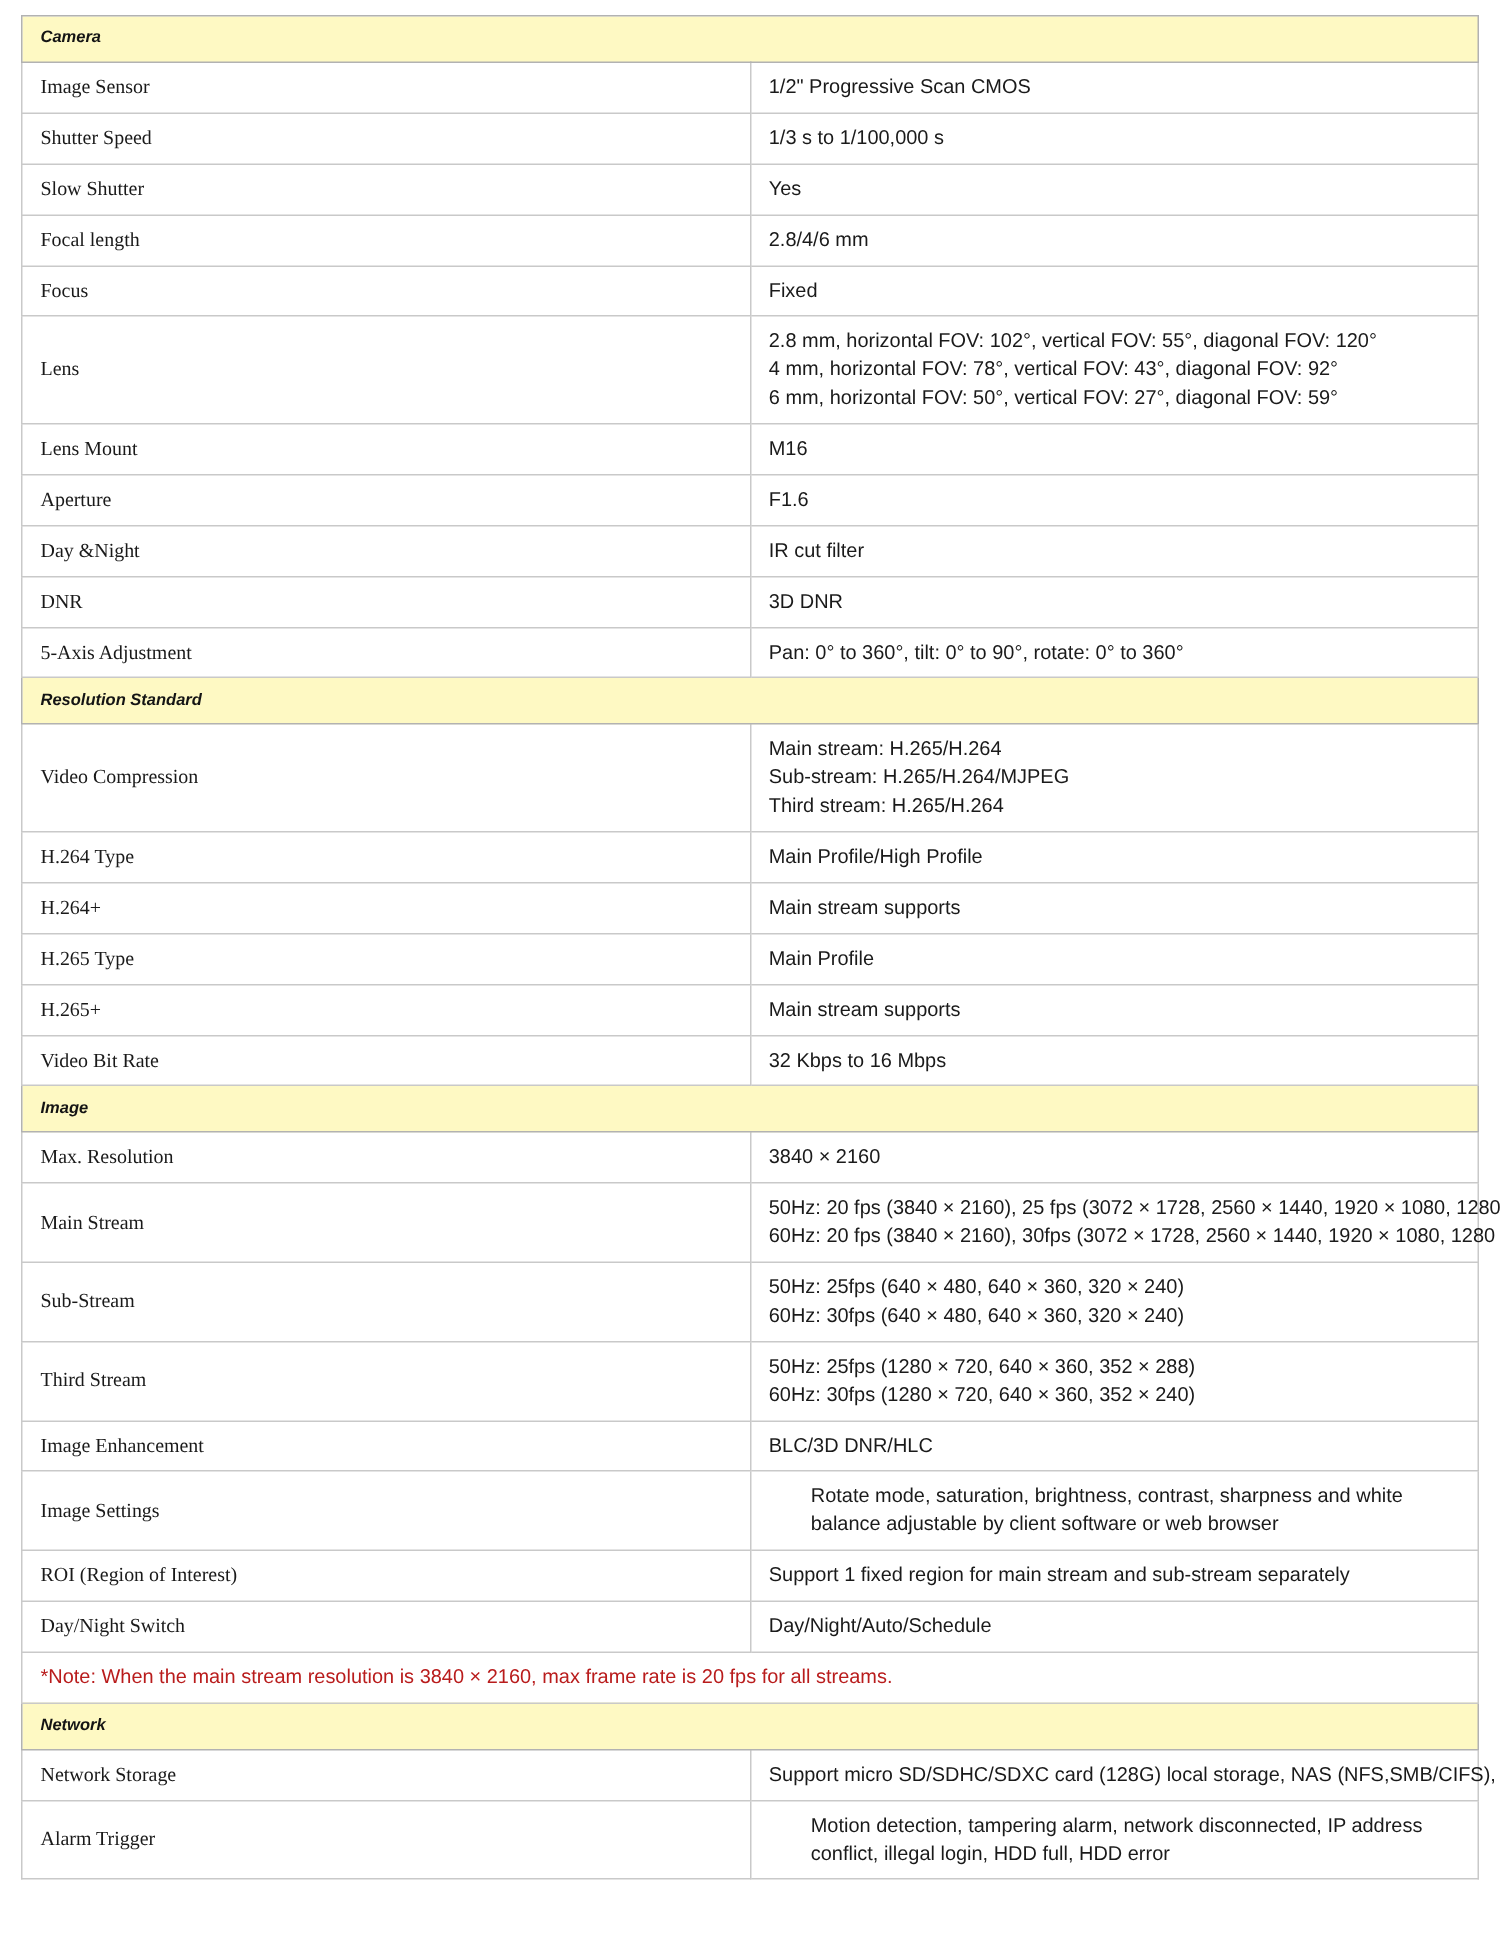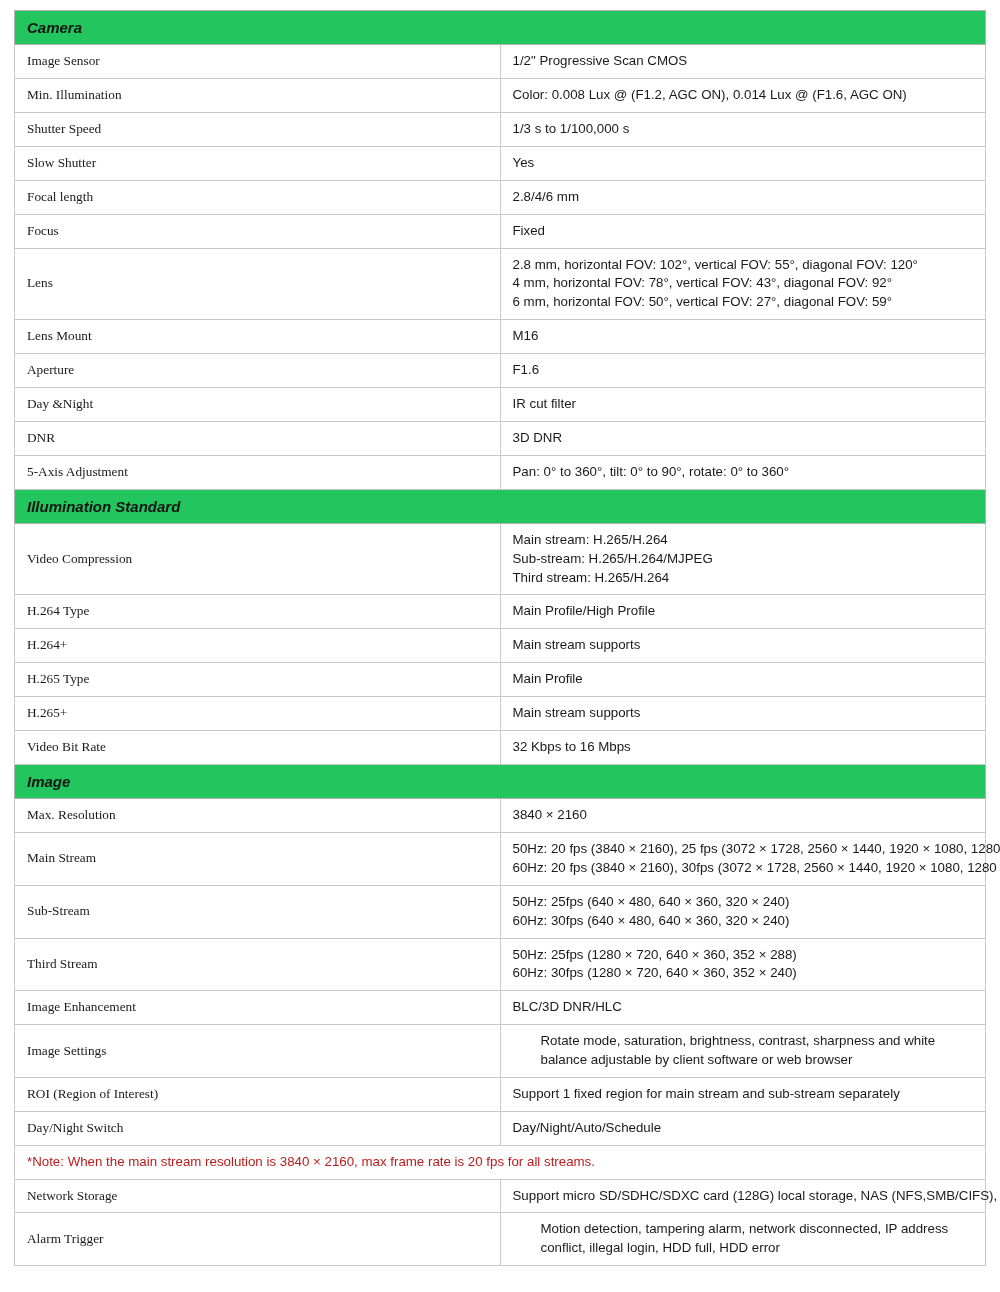--- a/index.html
+++ b/index.html
@@ -30,28 +30,28 @@
   }
 
   table.spec-table td {
     border: 1px solid #c9c9c9;
     vertical-align: middle;
     line-height: 1.42;
   }
 
   
   tr.section-row td {
-    background: #22c55e;
+    background: #fef9c3;
     border-top: 1px solid #b2b2b2;
     border-bottom: 1px solid #b2b2b2;
     border-left: 1px solid #b2b2b2;
     border-right: 1px solid #b2b2b2;
     font-style: italic;
     font-weight: bold;
-    font-size: 15px;
+    font-size: 11px;
     color: #141414;
     padding: 6px 0 6px 12px;
     height: 18px;
   }
 
   
   td.spec-label {
     width: 259px;
     padding: 7px 8px 7px 12px;
     background: #ffffff;
@@ -91,26 +91,20 @@
         <tr class="section-row">
           <td colspan="2">Camera</td>
         </tr>
         <tr class="spec-row">
           <td class="spec-label">Image Sensor</td>
           <td class="spec-value">
             <span class="val-line">1/2" Progressive Scan CMOS</span>
           </td>
         </tr>
         <tr class="spec-row">
-          <td class="spec-label">Min. Illumination</td>
-          <td class="spec-value">
-            <span class="val-line">Color: 0.008 Lux @ (F1.2, AGC ON), 0.014 Lux @ (F1.6, AGC ON)</span>
-          </td>
-        </tr>
-        <tr class="spec-row">
           <td class="spec-label">Shutter Speed</td>
           <td class="spec-value">
             <span class="val-line">1/3 s to 1/100,000 s</span>
           </td>
         </tr>
         <tr class="spec-row">
           <td class="spec-label">Slow Shutter</td>
           <td class="spec-value">
             <span class="val-line">Yes</span>
           </td>
@@ -159,21 +153,21 @@
             <span class="val-line">3D DNR</span>
           </td>
         </tr>
         <tr class="spec-row">
           <td class="spec-label">5-Axis Adjustment</td>
           <td class="spec-value">
             <span class="val-line">Pan: 0° to 360°, tilt: 0° to 90°, rotate: 0° to 360°</span>
           </td>
         </tr>
         <tr class="section-row">
-          <td colspan="2">Illumination Standard</td>
+          <td colspan="2">Resolution Standard</td>
         </tr>
         <tr class="spec-row">
           <td class="spec-label">Video Compression</td>
           <td class="spec-value">
             <span class="val-line">Main stream: H.265/H.264</span>
             <span class="val-line">Sub-stream: H.265/H.264/MJPEG</span>
             <span class="val-line">Third stream: H.265/H.264</span>
           </td>
         </tr>
         <tr class="spec-row">
@@ -256,20 +250,23 @@
         </tr>
         <tr class="spec-row">
           <td class="spec-label">Day/Night Switch</td>
           <td class="spec-value">
             <span class="val-line">Day/Night/Auto/Schedule</span>
           </td>
         </tr>
         <tr class="note-row">
           <td colspan="2">*Note: When the main stream resolution is 3840 × 2160, max frame rate is 20 fps for all streams.</td>
         </tr>
+        <tr class="section-row">
+          <td colspan="2">Network</td>
+        </tr>
         <tr class="spec-row">
           <td class="spec-label">Network Storage</td>
           <td class="spec-value">
             <span class="val-line">Support micro SD/SDHC/SDXC card (128G) local storage, NAS (NFS,SMB/CIFS), ANR</span>
           </td>
         </tr>
         <tr class="spec-row">
           <td class="spec-label">Alarm Trigger</td>
           <td class="spec-value">
             <span class="val-wrap">Motion detection, tampering alarm, network disconnected, IP address conflict, illegal login, HDD full, HDD error</span>

